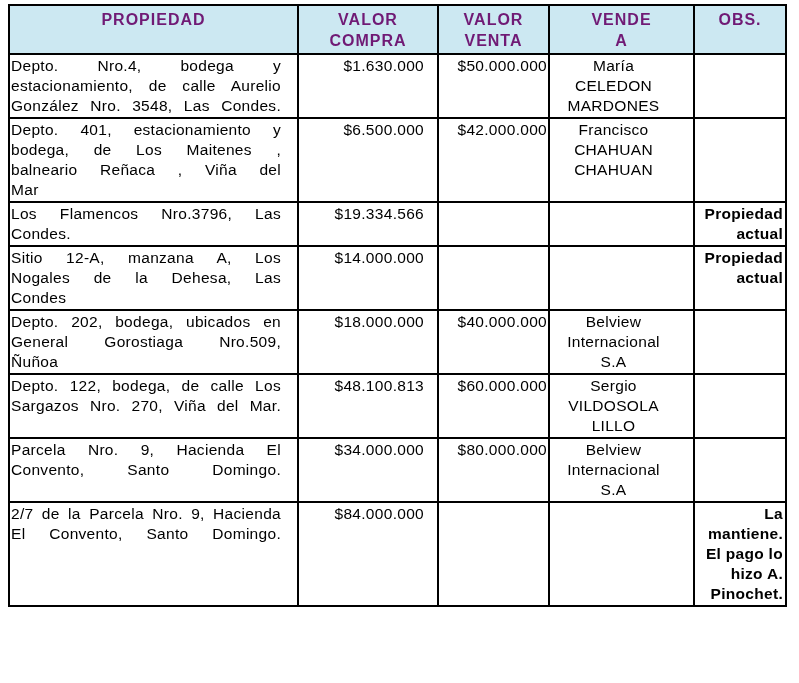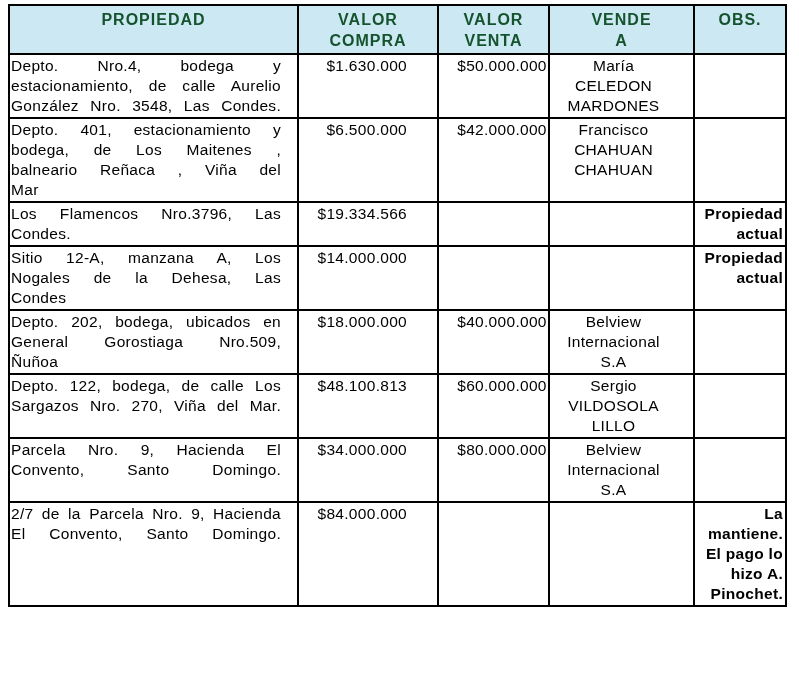--- a/index.html
+++ b/index.html
@@ -33,44 +33,44 @@
   thead th {
     background: #cce8f2;
     font-weight: bold;
     font-size: 16px;
     line-height: 21px;
     letter-spacing: 1px;
     text-align: center;
     white-space: pre-line;
     padding: 3px 2px 2px 2px;
     height: 46px;
-    color: #14532d;
+    color: #701a75;
   }
 
   tbody td {
     font-size: 15.5px;
     line-height: 20px;
     letter-spacing: 0.3px;
     color: #000000;
     padding-top: 1px;
   }
   td.cell-prop {
     white-space: pre-line;
     text-align: justify;
     text-align-last: justify;
     padding-right: 16px;
     margin-left: 43px;
   }
   td.cell-compra {
     text-align: right;
-    padding-right: 30px;
+    padding-right: 13px;
     padding-left: 2px;
   }
   td.cell-venta {
-    text-align: center;
+    text-align: right;
     padding-left: 18px;
     padding-right: 1px;
   }
   td.cell-vende {
     text-align: center;
     white-space: pre-line;
     padding-left: 2px;
     padding-right: 18px;
   }
   td.cell-obs {

